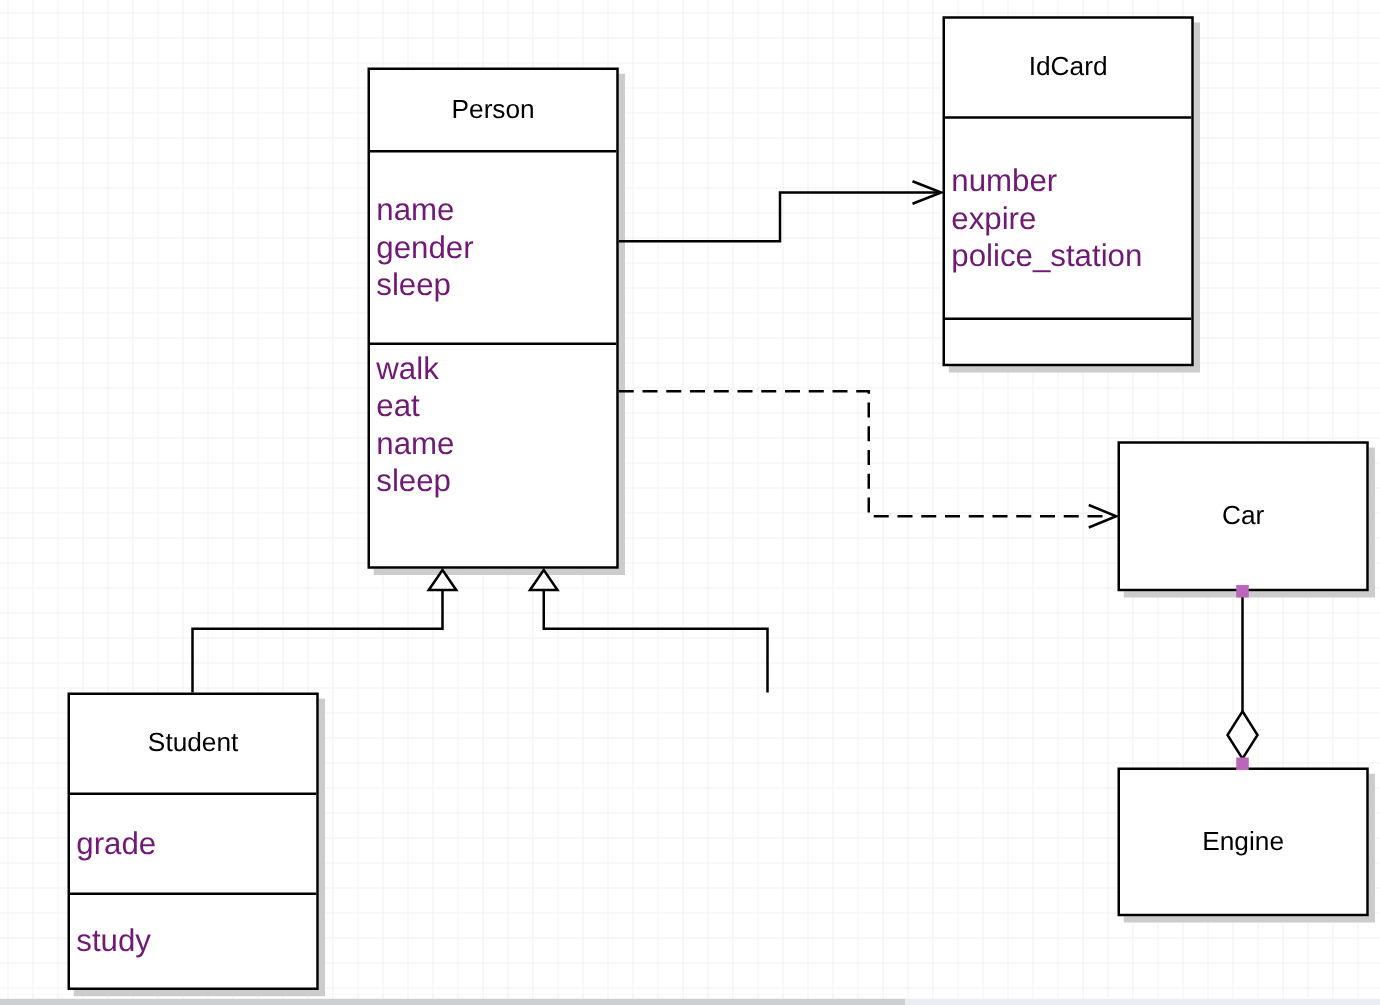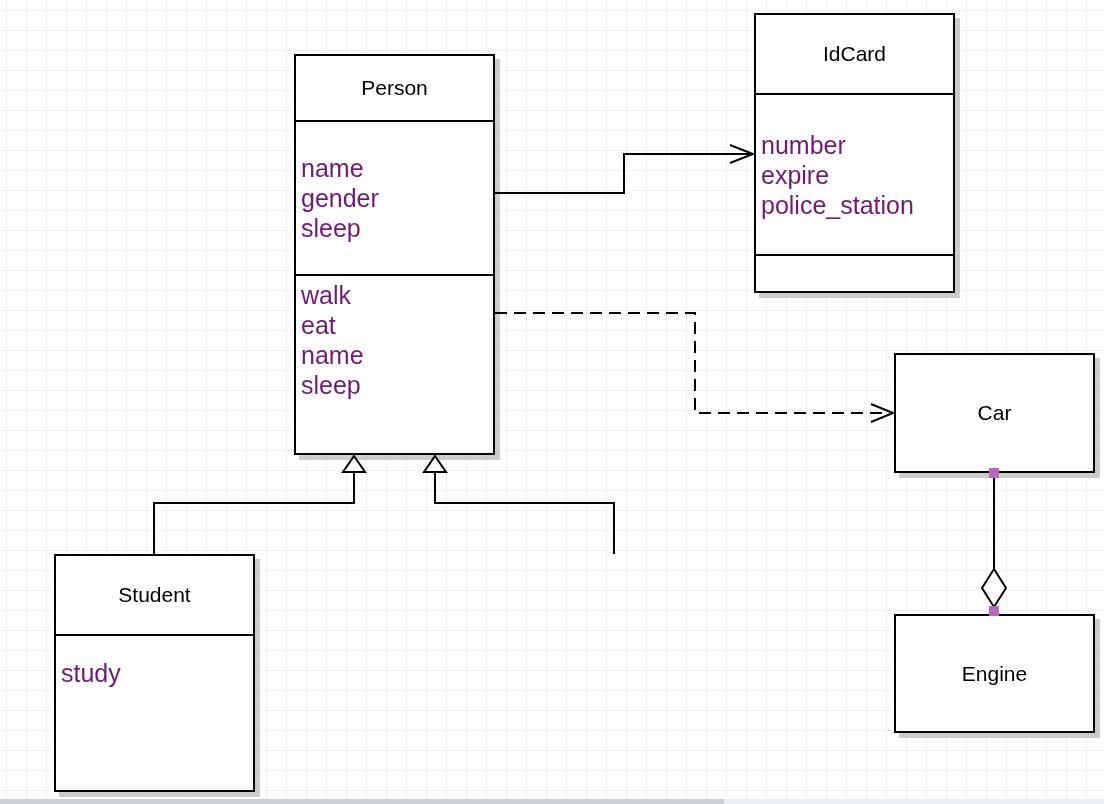--- a/index.html
+++ b/index.html
@@ -121,20 +121,23 @@
   <div class="uml-class" style="left:894px;top:353px;width:201px;height:120px">
     <div class="uml-title fill">Car</div>
   </div>
 
   <div class="uml-class" style="left:894px;top:614px;width:201px;height:119px">
     <div class="uml-title fill">Engine</div>
   </div>
 
   <div class="uml-class" style="left:54px;top:554px;width:201px;height:238px">
     <div class="uml-title" style="height:78px">Student</div>
+    <div class="uml-section" style="height:80px">
+      <div class="uml-member">grade</div>
+    </div>
     <div class="uml-section" style="height:76px">
       <div class="uml-member">study</div>
     </div>
   </div>
 
 
   <svg class="wires" viewBox="0 0 1104 804">
 
     <g>
       <polyline class="wire" points="495,193 624,193 624,154 751,154"></polyline>

